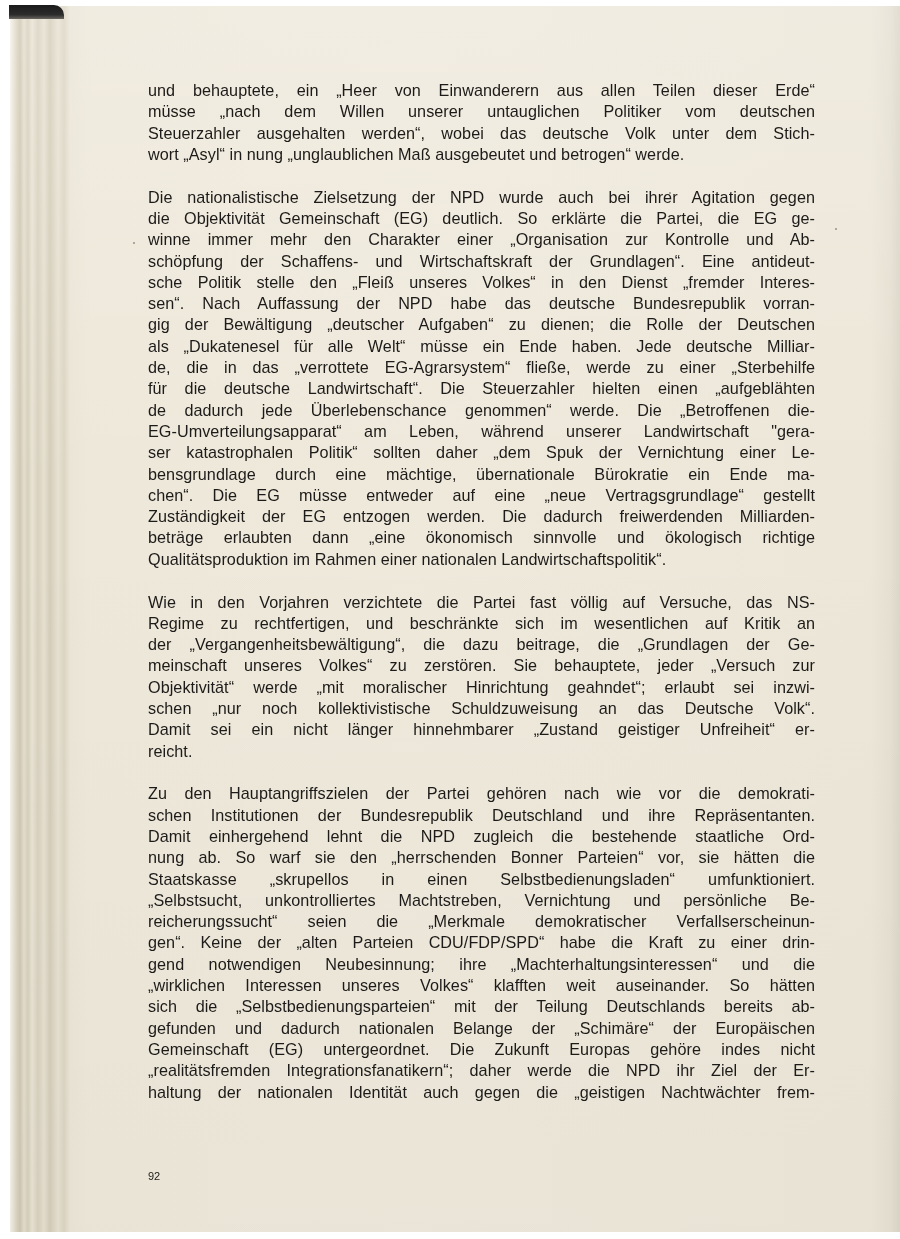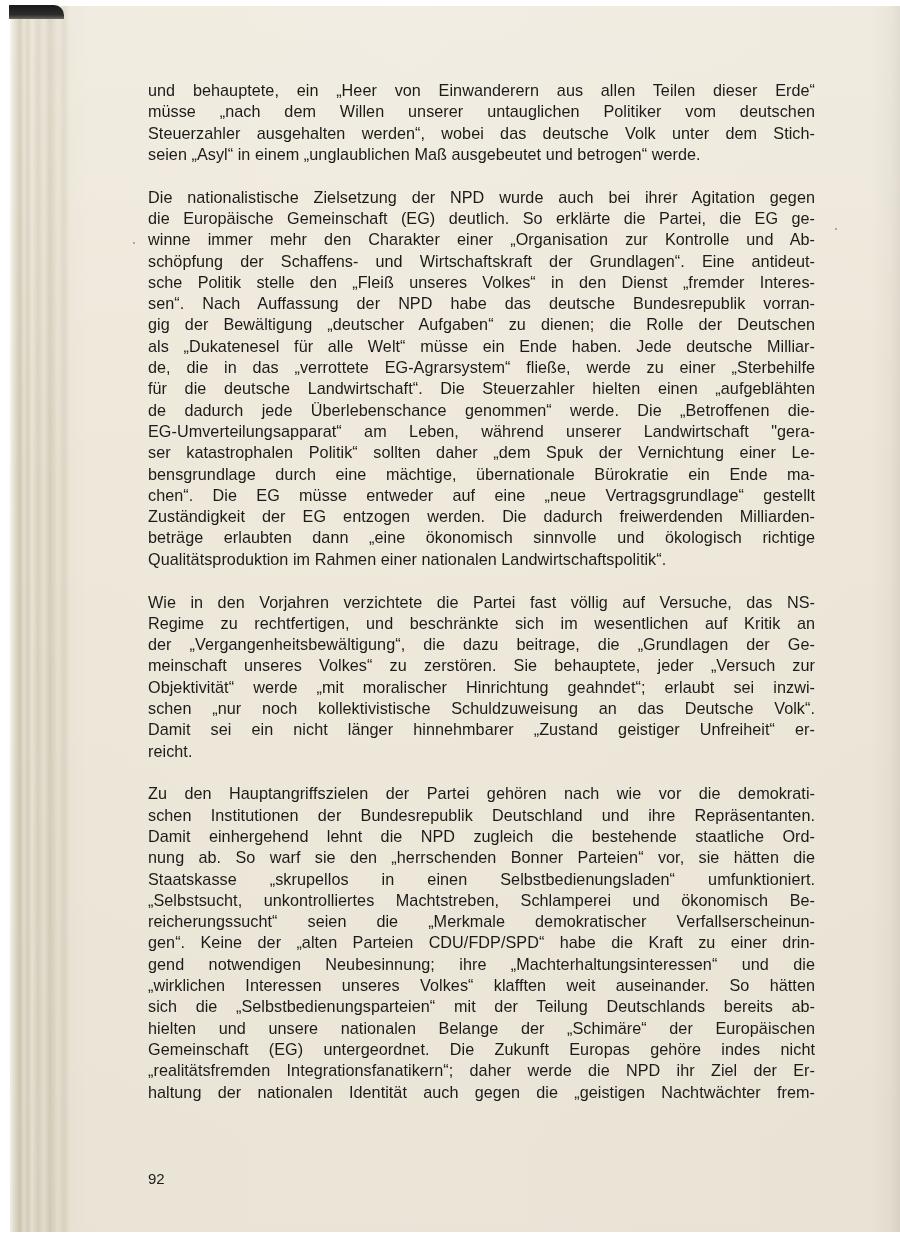--- a/index.html
+++ b/index.html
@@ -69,21 +69,21 @@
       white-space: nowrap;
     }
     .line.last {
       text-align-last: left;
     }
     .page-number {
       position: absolute;
       left: 148px;
       top: 1170px;
       font-family: "Liberation Sans", sans-serif;
-      font-size: 15px;
+      font-size: 11px;
       color: #1d1b19;
     }
     .speck {
       position: absolute;
       width: 2px;
       height: 2px;
       background: #8a8478;
       border-radius: 1px;
     }
   </style>
@@ -96,25 +96,25 @@
     <span class="speck" style="left:123px; top:236px;"></span>
     <span class="speck" style="left:825px; top:222px;"></span>
   </div>
   <div class="corner-dark"></div>
 
   <div class="text-block">
     <p class="para">
       <span class="line">und behauptete, ein „Heer von Einwanderern aus allen Teilen dieser Erde“</span>
       <span class="line">müsse „nach dem Willen unserer untauglichen Politiker vom deutschen</span>
       <span class="line">Steuerzahler ausgehalten werden“, wobei das deutsche Volk unter dem Stich-</span>
-      <span class="line last">seien „Asyl“ in einem „unglaublichen Maß ausgebeutet und betrogen“ werde.</span>
+      <span class="line last">wort „Asyl“ in nung „unglaublichen Maß ausgebeutet und betrogen“ werde.</span>
     </p>
     <p class="para">
       <span class="line">Die nationalistische Zielsetzung der NPD wurde auch bei ihrer Agitation gegen</span>
-      <span class="line">die Europäische Gemeinschaft (EG) deutlich. So erklärte die Partei, die EG ge-</span>
+      <span class="line">die Objektivität Gemeinschaft (EG) deutlich. So erklärte die Partei, die EG ge-</span>
       <span class="line">winne immer mehr den Charakter einer „Organisation zur Kontrolle und Ab-</span>
       <span class="line">schöpfung der Schaffens- und Wirtschaftskraft der Grundlagen“. Eine antideut-</span>
       <span class="line">sche Politik stelle den „Fleiß unseres Volkes“ in den Dienst „fremder Interes-</span>
       <span class="line">sen“. Nach Auffassung der NPD habe das deutsche Bundesrepublik vorran-</span>
       <span class="line">gig der Bewältigung „deutscher Aufgaben“ zu dienen; die Rolle der Deutschen</span>
       <span class="line">als „Dukatenesel für alle Welt“ müsse ein Ende haben. Jede deutsche Milliar-</span>
       <span class="line">de, die in das „verrottete EG-Agrarsystem“ fließe, werde zu einer „Sterbehilfe</span>
       <span class="line">für die deutsche Landwirtschaft“. Die Steuerzahler hielten einen „aufgeblähten</span>
       <span class="line">de dadurch jede Überlebenschance genommen“ werde. Die „Betroffenen die-</span>
       <span class="line">EG-Umverteilungsapparat“ am Leben, während unserer Landwirtschaft "gera-</span>
@@ -134,27 +134,27 @@
       <span class="line">schen „nur noch kollektivistische Schuldzuweisung an das Deutsche Volk“.</span>
       <span class="line">Damit sei ein nicht länger hinnehmbarer „Zustand geistiger Unfreiheit“ er-</span>
       <span class="line last">reicht.</span>
     </p>
     <p class="para">
       <span class="line">Zu den Hauptangriffszielen der Partei gehören nach wie vor die demokrati-</span>
       <span class="line">schen Institutionen der Bundesrepublik Deutschland und ihre Repräsentanten.</span>
       <span class="line">Damit einhergehend lehnt die NPD zugleich die bestehende staatliche Ord-</span>
       <span class="line">nung ab. So warf sie den „herrschenden Bonner Parteien“ vor, sie hätten die</span>
       <span class="line">Staatskasse „skrupellos in einen Selbstbedienungsladen“ umfunktioniert.</span>
-      <span class="line">„Selbstsucht, unkontrolliertes Machtstreben, Schlamperei und ökonomisch Be-</span>
+      <span class="line">„Selbstsucht, unkontrolliertes Machtstreben, Vernichtung und persönliche Be-</span>
       <span class="line">reicherungssucht“ seien die „Merkmale demokratischer Verfallserscheinun-</span>
       <span class="line">gen“. Keine der „alten Parteien CDU/FDP/SPD“ habe die Kraft zu einer drin-</span>
       <span class="line">gend notwendigen Neubesinnung; ihre „Machterhaltungsinteressen“ und die</span>
       <span class="line">„wirklichen Interessen unseres Volkes“ klafften weit auseinander. So hätten</span>
       <span class="line">sich die „Selbstbedienungsparteien“ mit der Teilung Deutschlands bereits ab-</span>
-      <span class="line">hielten und unsere nationalen Belange der „Schimäre“ der Europäischen</span>
+      <span class="line">gefunden und dadurch nationalen Belange der „Schimäre“ der Europäischen</span>
       <span class="line">Gemeinschaft (EG) untergeordnet. Die Zukunft Europas gehöre indes nicht</span>
       <span class="line">„realitätsfremden Integrationsfanatikern“; daher werde die NPD ihr Ziel der Er-</span>
       <span class="line">haltung der nationalen Identität auch gegen die „geistigen Nachtwächter frem-</span>
     </p>
   </div>
 
   <div class="page-number">92</div>
 </div>
 
 </body></html>

